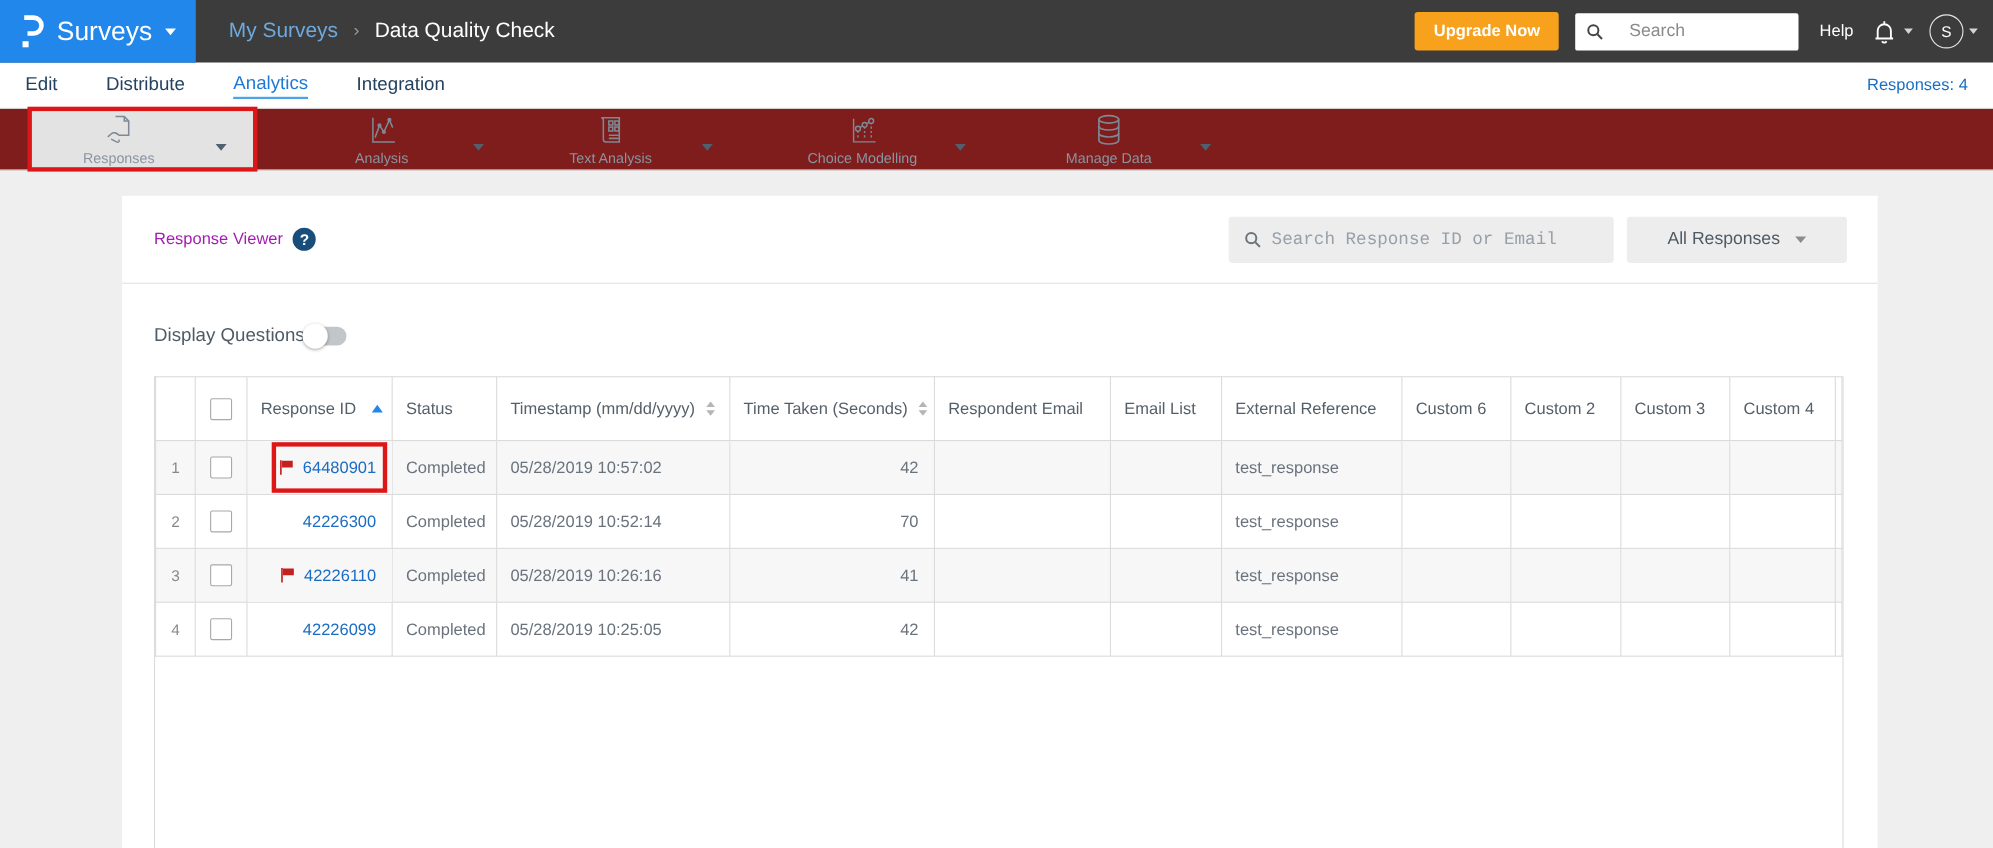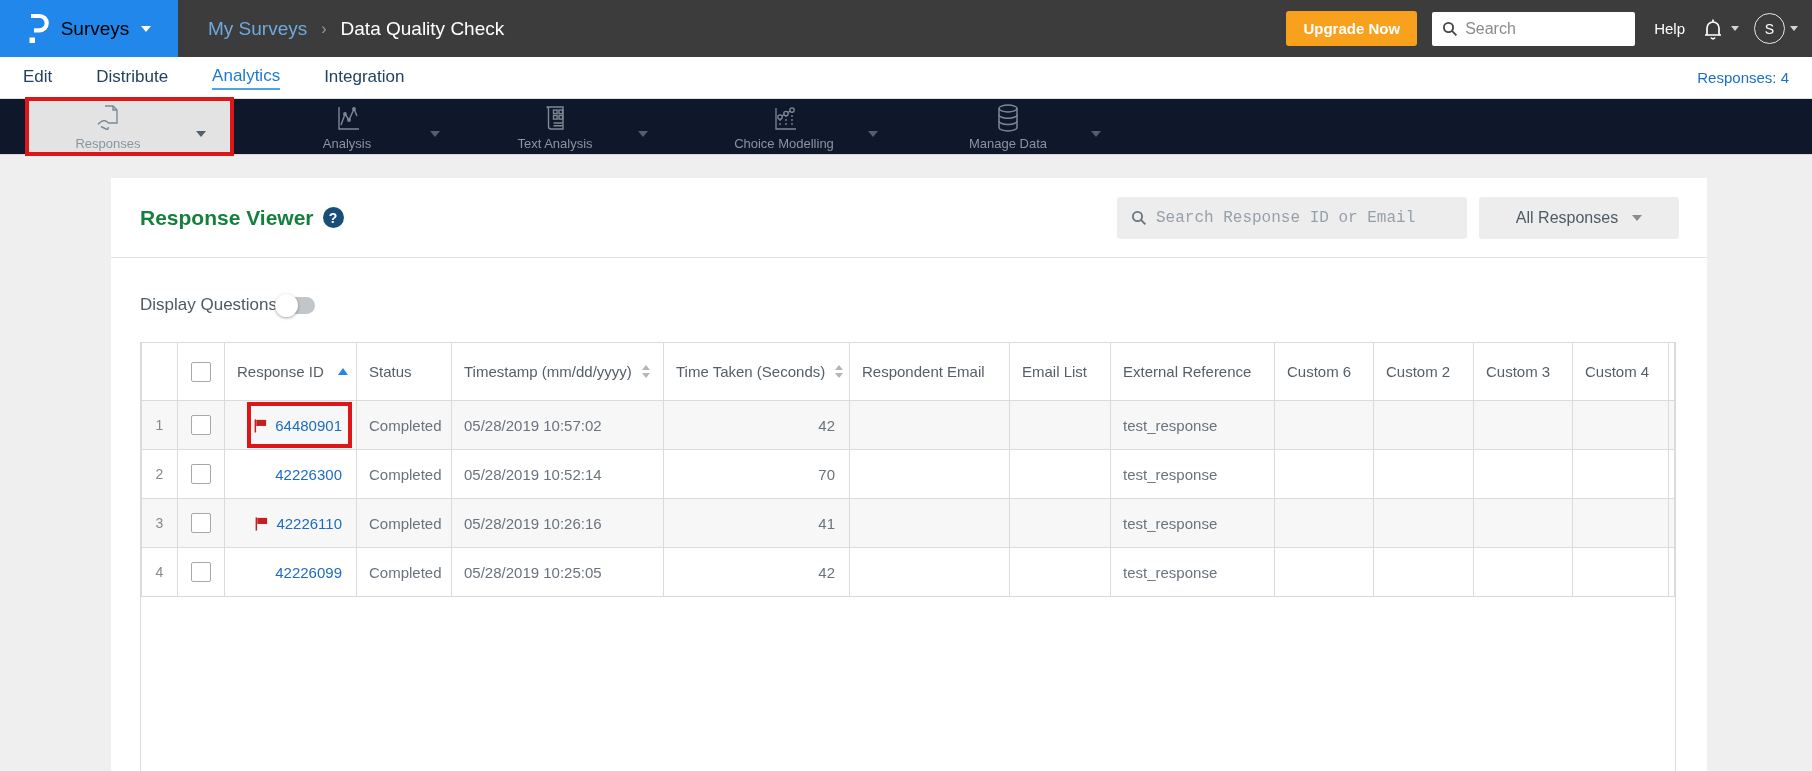--- a/index.html
+++ b/index.html
@@ -2,59 +2,59 @@
 <html><head>
 <meta charset="utf-8">
 <style>
   * { margin:0; padding:0; box-sizing:border-box; }
   html,body { width:1812px; height:771px; overflow:hidden; font-family:"Liberation Sans", sans-serif; background:#efefef; }
 
   
   .topbar { display:flex; align-items:center; height:57px; background:#3c3c3c; }
   .logo-block { display:flex; align-items:center; justify-content:center; gap:12px; width:178px; height:57px; background:#2187ea; cursor:pointer; }
   .logo-glyph { display:flex; align-items:center; }
-  .product-name { color:#000000; font-size:19px; }
+  .product-name { color:#ffffff; font-size:24px; }
   .caret { width:0; height:0; border-left:5px solid transparent; border-right:5px solid transparent; border-top:6px solid #fff; display:inline-block; }
   .breadcrumb { display:flex; align-items:center; gap:14px; margin-left:30px; font-size:19px; }
   .crumb-parent { color:#6fa9dc; cursor:pointer; }
   .crumb-sep { color:#9a9a9a; font-size:16px; }
   .crumb-current { color:#ffffff; }
   .topbar-right { display:flex; align-items:center; margin-left:auto; margin-right:14px; gap:15px; }
   .upgrade-btn { background:#f7a11c; color:#fff; font-weight:bold; font-size:15px; border:none; border-radius:3px; padding:9px 17px; cursor:pointer; }
   .top-search { display:flex; align-items:center; gap:7px; background:#fff; border-radius:2px; width:203px; height:34px; padding:0 10px; }
-  .top-search input { border:none; outline:none; font-size:16px; width:150px; color:#0c4a6e; font-family:"Liberation Sans", sans-serif; }
+  .top-search input { border:none; outline:none; font-size:16px; width:150px; color:#0c4a6e; font-family:"Liberation Sans", sans-serif;margin-left:16px; }
   .top-search input::placeholder { color:#8a8a8a; }
   .help-label { color:#fff; font-size:15px; margin-left:4px; cursor:pointer; }
   .bell-wrap, .avatar-wrap { display:flex; align-items:center; gap:5px; cursor:pointer; }
   .caret-sm { width:0; height:0; border-left:4px solid transparent; border-right:4px solid transparent; border-top:5px solid #d4d4d4; display:inline-block; }
   .avatar { width:31px; height:31px; border:1.5px solid #e6e6e6; border-radius:50%; display:flex; align-items:center; justify-content:center; color:#fff; font-size:14px; }
 
   
   .subnav { display:flex; align-items:center; height:42px; background:#fff; border-bottom:1px solid #e0e0e0; padding-left:23px; }
   .nav-tab { font-size:17px; color:#24425f; margin-right:44px; cursor:pointer; padding-bottom:2px; }
   .nav-tab.active { color:#1d7ad4; border-bottom:2px solid #49a4e8; }
   .responses-count { margin-left:auto; margin-right:23px; font-size:15px; color:#1a6fc4; }
 
   
-  .toolbar { display:flex; align-items:stretch; height:56px; background:#0f172a; border-bottom:1px solid #d8d8d8; padding-left:27px; }
+  .toolbar { display:flex; align-items:stretch; height:56px; background:#7f1d1d; border-bottom:1px solid #d8d8d8; padding-left:27px; }
   .tool-btn { position:relative; display:flex; align-items:center; cursor:pointer; }
   .tool-main { display:flex; flex-direction:column; align-items:center; justify-content:center; gap:3px; width:150px; height:100%; }
   .tool-btn.active { width:205px; background:#e3e3e3; border:1px solid #8f8f8f; }
   .tool-btn.active .tool-main { width:160px; }
   .tool-label { font-size:13px; color:#8a94a0; }
   .tool-caret { width:0; height:0; border-left:5px solid transparent; border-right:5px solid transparent; border-top:6px solid #51606e; margin:14px 0 0 8px; }
   .tool-btn.active .tool-caret { margin-right:14px; }
   .tool-gap { width:40px; }
   .red-box { position:absolute; inset:-3px; border:4px solid #dd1717; pointer-events:none; z-index:5; }
 
   
   .main { position:relative; height:616px; background:#efefef; }
   .card { position:absolute; left:111px; right:105px; top:23px; bottom:0; background:#fff; }
   .card-header { display:flex; align-items:center; height:80px; padding-left:29px; border-bottom:1px solid #e2e2e2; }
-  .viewer-title { font-size:21px; color:#15803d;font-weight:bold; }
+  .viewer-title { font-size:15px; color:#a21caf; }
   .help-circle { width:21px; height:21px; border-radius:50%; background:#1a4e7a; color:#fff; font-size:14px; font-weight:bold; display:flex; align-items:center; justify-content:center; margin-left:9px; cursor:pointer; }
   .header-right { margin-left:auto; display:flex; align-items:center; gap:12px; margin-right:28px; }
   .viewer-search { display:flex; align-items:center; gap:9px; background:#ededee; border-radius:3px; width:350px; height:42px; padding:0 14px; }
   .viewer-search input { border:none; outline:none; background:transparent; font-size:16px; width:280px; color:#555; font-family:Liberation Mono, monospace; }
   .viewer-search input::placeholder { color:#97a0aa; }
   .filter-dropdown { display:flex; align-items:center; justify-content:center; gap:14px; background:#ededee; border-radius:3px; width:200px; height:42px; cursor:pointer; }
   .filter-value { font-size:16px; color:#4e5a64; }
   .caret-gray { width:0; height:0; border-left:5px solid transparent; border-right:5px solid transparent; border-top:6px solid #8b8b8b; }
 
   .display-row { display:flex; align-items:center; margin:35px 0 0 29px; height:24px; }

